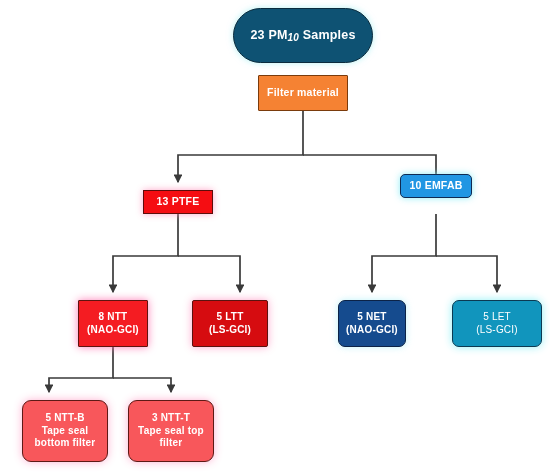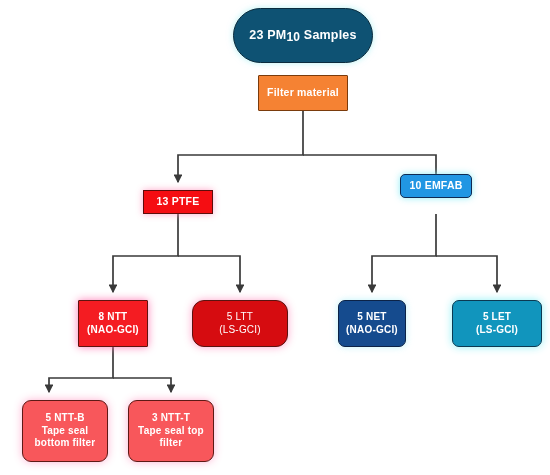--- a/index.html
+++ b/index.html
@@ -42,24 +42,25 @@
     width: 140px;
     height: 55px;
     background: #0e5273;
     border: 1.6px solid #0b2b3d;
     border-radius: 28px;
     font-size: 12.5px;
     font-weight: 700;
     box-shadow: 0 0 6px rgba(120,230,235,0.55);
   }
   .n-root sub {
-    font-size: 12px;
+    font-size: 10px;
     vertical-align: baseline;
     position: relative;
     top: 2.5px;
+    font-style: italic;
   }
   
   .n-filter {
     left: 258px;
     top: 75px;
     width: 90px;
     height: 36px;
     background: #f58233;
     border: 1.6px solid #7a3b0c;
     border-radius: 1px;
@@ -101,27 +102,27 @@
     background: #f41c22;
     border: 1.8px solid #5e1410;
     border-radius: 1px;
     font-size: 10px;
     font-weight: 700;
     box-shadow: 0 0 8px rgba(255,120,180,0.95);
   }
   .n-ltt {
     left: 192px;
     top: 300px;
-    width: 96px;
+    width: 76px;
     height: 47px;
     background: #d60c10;
     border: 1.8px solid #5a1310;
-    border-radius: 12px;
-    font-size: 10px;
-    font-weight: 400;
+    border-radius: 2px;
+    font-size: 10px;
+    font-weight: 700;
     box-shadow: 0 0 8px rgba(255,150,195,0.85);
   }
   .n-net {
     left: 338px;
     top: 300px;
     width: 68px;
     height: 47px;
     background: #154b8e;
     border: 1.8px solid #0c2347;
     border-radius: 7px;
@@ -131,21 +132,21 @@
   }
   .n-let {
     left: 452px;
     top: 300px;
     width: 90px;
     height: 47px;
     background: #1195bd;
     border: 1.8px solid #0c3a52;
     border-radius: 7px;
     font-size: 10px;
-    font-weight: 700;
+    font-weight: 400;
     box-shadow: 0 0 8px rgba(140,240,245,0.95);
   }
   
   .n-nttb {
     left: 6px;
     top: 400px;
     width: 86px;
     height: 62px;
     background: #f8575b;
     border: 1.8px solid #5e1a16;

